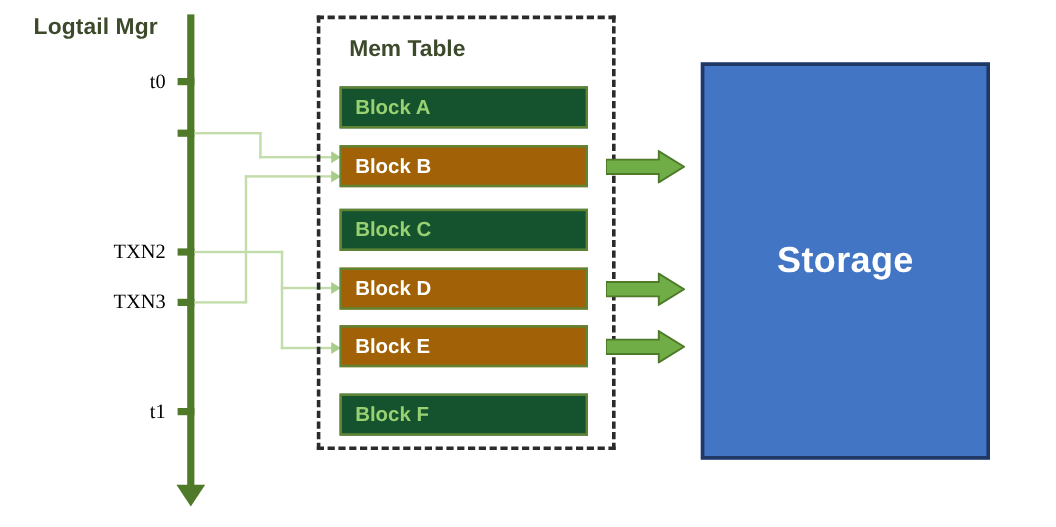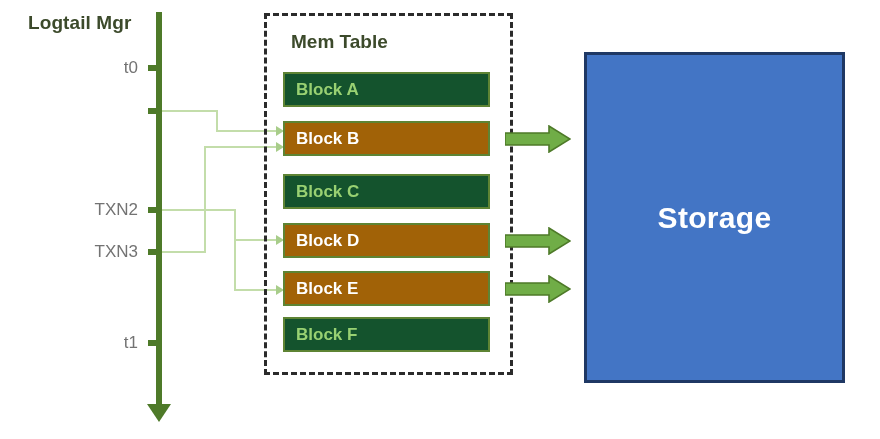--- a/index.html
+++ b/index.html
@@ -49,25 +49,26 @@
   .tick {
     position: absolute;
     left: 148px;
     width: 14px;
     height: 6px;
     background: #4e7a29;
   }
   .tick-label {
     position: absolute;
     font-size: 17px;
-    color: #737373;
+    color: #000000;
     text-align: right;
     white-space: nowrap;
     width: 120px;
     left: 18px;
+    font-family: Liberation Serif, serif;
   }
 
   
   .memtable-box {
     position: absolute;
     left: 264px;
     top: 13px;
     width: 249px;
     height: 362px;
     border: 3px dashed #2b2b2b;
@@ -128,21 +129,21 @@
     position: absolute;
     width: 66px;
     height: 28px;
   }
 
   
   .storage-box {
     position: absolute;
     left: 584px;
     top: 52px;
-    width: 261px;
+    width: 241px;
     height: 331px;
     background: #4375c5;
     border: 3px solid #1f3864;
     box-sizing: border-box;
     display: flex;
     align-items: center;
     justify-content: center;
   }
   .storage-label {
     font-size: 30px;
@@ -203,21 +204,21 @@
   </div>
   <div class="block empty" style="top:174px">
     <span>Block C</span>
   </div>
   <div class="block filled" style="top:223px">
     <span>Block D</span>
   </div>
   <div class="block filled" style="top:271px">
     <span>Block E</span>
   </div>
-  <div class="block empty" style="top:317px">
+  <div class="block empty" style="top:328px">
     <span>Block F</span>
   </div>
 
   <div class="flush-arrow" style="left:505px; top:125px;">
     <svg width="66" height="28" viewBox="0 0 66 28">
       <polygon points="0,8 44,8 44,1 65,14 44,27 44,20 0,20" fill="#70ad47" stroke="#4e7a29" stroke-width="1.6"></polygon>
     </svg>
   </div>
   <div class="flush-arrow" style="left:505px; top:227px;">
     <svg width="66" height="28" viewBox="0 0 66 28">

